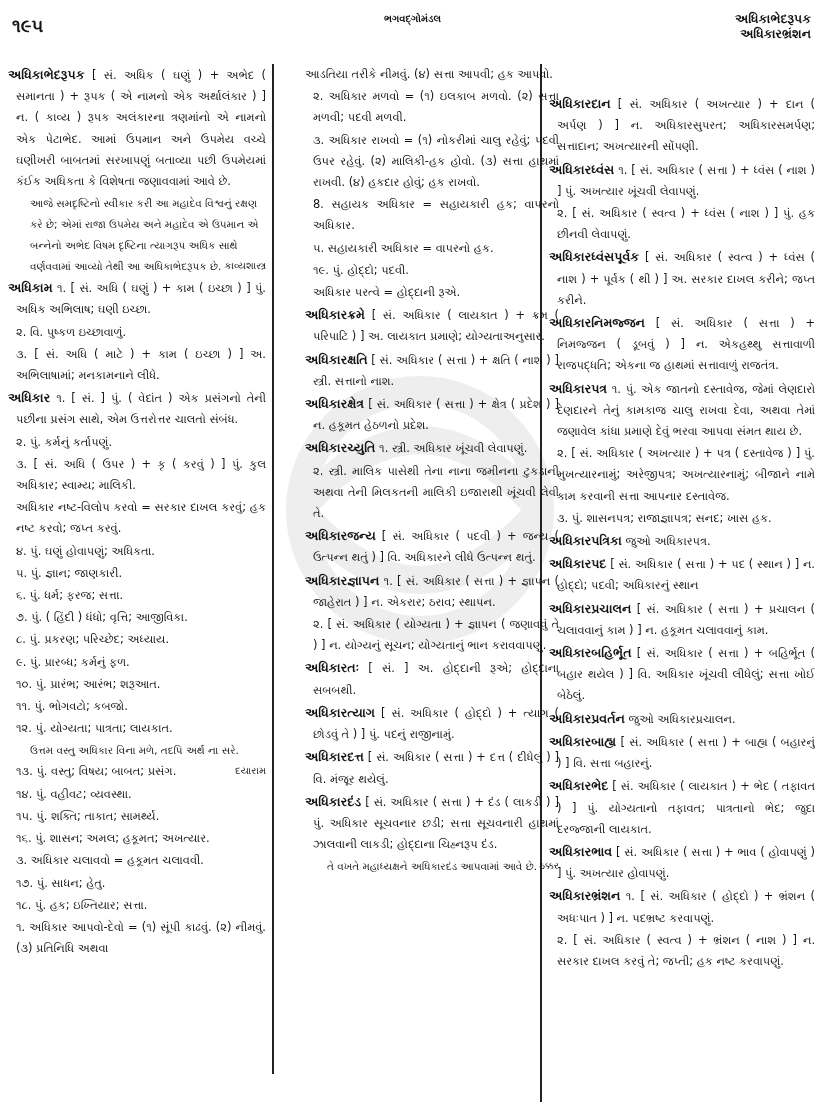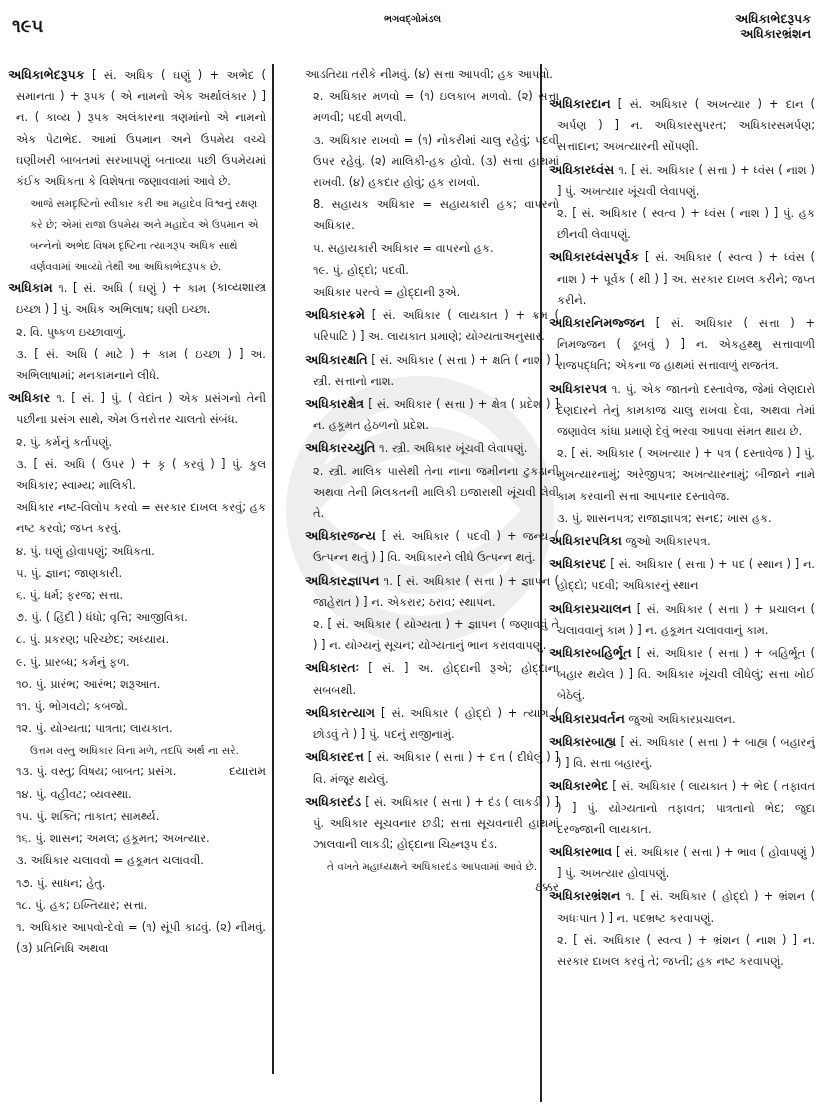--- a/index.html
+++ b/index.html
@@ -24,21 +24,21 @@
   .col1 { left: 8px; width: 258px; }
   .col2 { left: 280px; width: 254px; margin-left: 25px; }
   .col3 { left: 549px; width: 266px; margin-top: 29px; }
   .rule { position: absolute; top: 64px; width: 1.5px; background: #222; }
   .rule1 { left: 272px; height: 1010px; }
   .rule2 { left: 540px; height: 1038px; }
   .entry { margin: 0 0 1px 0; text-indent: -8px; padding-left: 8px; text-align: justify; }
   .hw { font-weight: bold; font-size: 12.6px; }
   .sub { padding-left: 8px; text-indent: 0; }
   .quote { padding-left: 22px; font-size: 10.4px; line-height: 21px; }
-  .quote .src { float: right; font-size: 12px; }
+  .quote .src { float: right; font-size: 10px; font-family: Liberation Mono, monospace; }
 </style>
 </head>
 <body>
 
 <svg class="watermark" viewBox="0 0 360 360">
   <g fill="none" stroke="#eeeeee" stroke-width="28">
     <circle cx="180" cy="180" r="120"></circle>
     <path d="M60 180 Q180 40 300 180"></path>
     <path d="M60 180 Q180 320 300 180"></path>
   </g>

